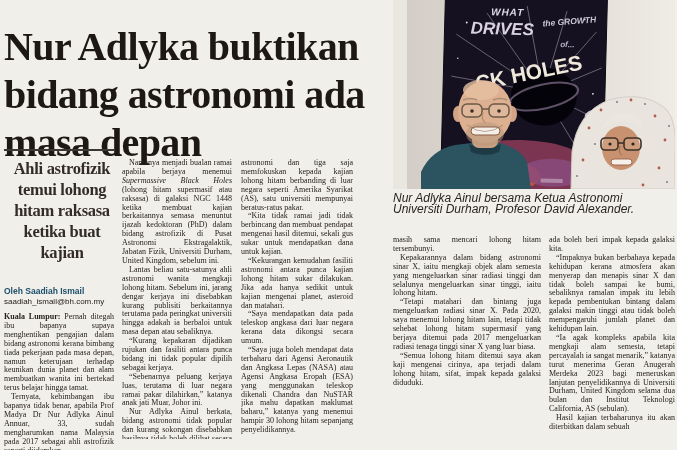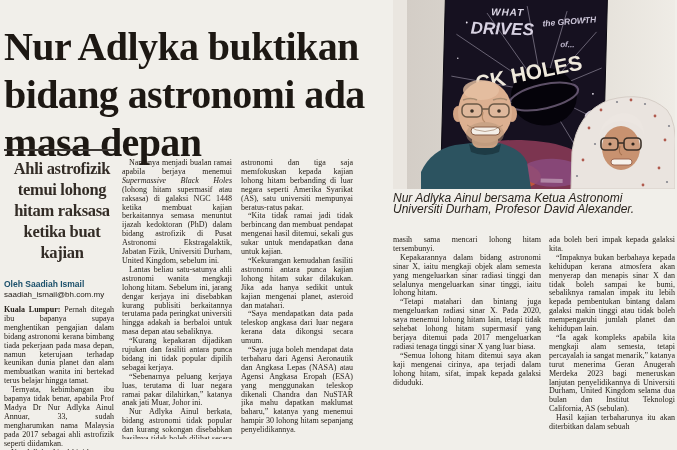--- a/index.html
+++ b/index.html
@@ -26,21 +26,21 @@
   .col p{margin:0;font-size:8px;line-height:8.9px;}
   .col p.ind{text-indent:7px;}
   .lead{font-weight:700;}
   .ital{font-style:italic;}
   .c1block{position:absolute;left:4px;top:149px;width:116px;bottom:0;overflow:hidden;}
   .rule{border-top:2px solid #3c3733;width:110px;margin:0 0 7px 0;}
   .subhead{
     font-size:16.5px;line-height:21px;font-weight:700;color:#332c26;
     letter-spacing:-0.3px;margin:0;width:116px;text-align:center;
   }
-  .byline{margin-top:16px;}
+  .byline{margin-top:23px;}
   .byline .author{font-family:"Liberation Sans",sans-serif;font-size:8.5px;font-weight:700;color:var(--accent);}
   .byline .email{font-family:"Liberation Sans",sans-serif;font-size:8px;color:#27211a;margin-top:1px;}
   .c1body{margin-top:7px;width:110px;text-align:justify;}
   .c1body p{margin:0;font-size:8px;line-height:8.9px;}
   .c1body p.ind{text-indent:7px;}
   .crosshead{
     display:inline-block;margin-top:3px;margin-bottom:2px;padding:1px 4px 2px 3px;
     background:var(--crosshead-bg);color:var(--crosshead-text);
     font-family:"Liberation Sans",sans-serif;font-size:8.6px;font-weight:700;
   }

